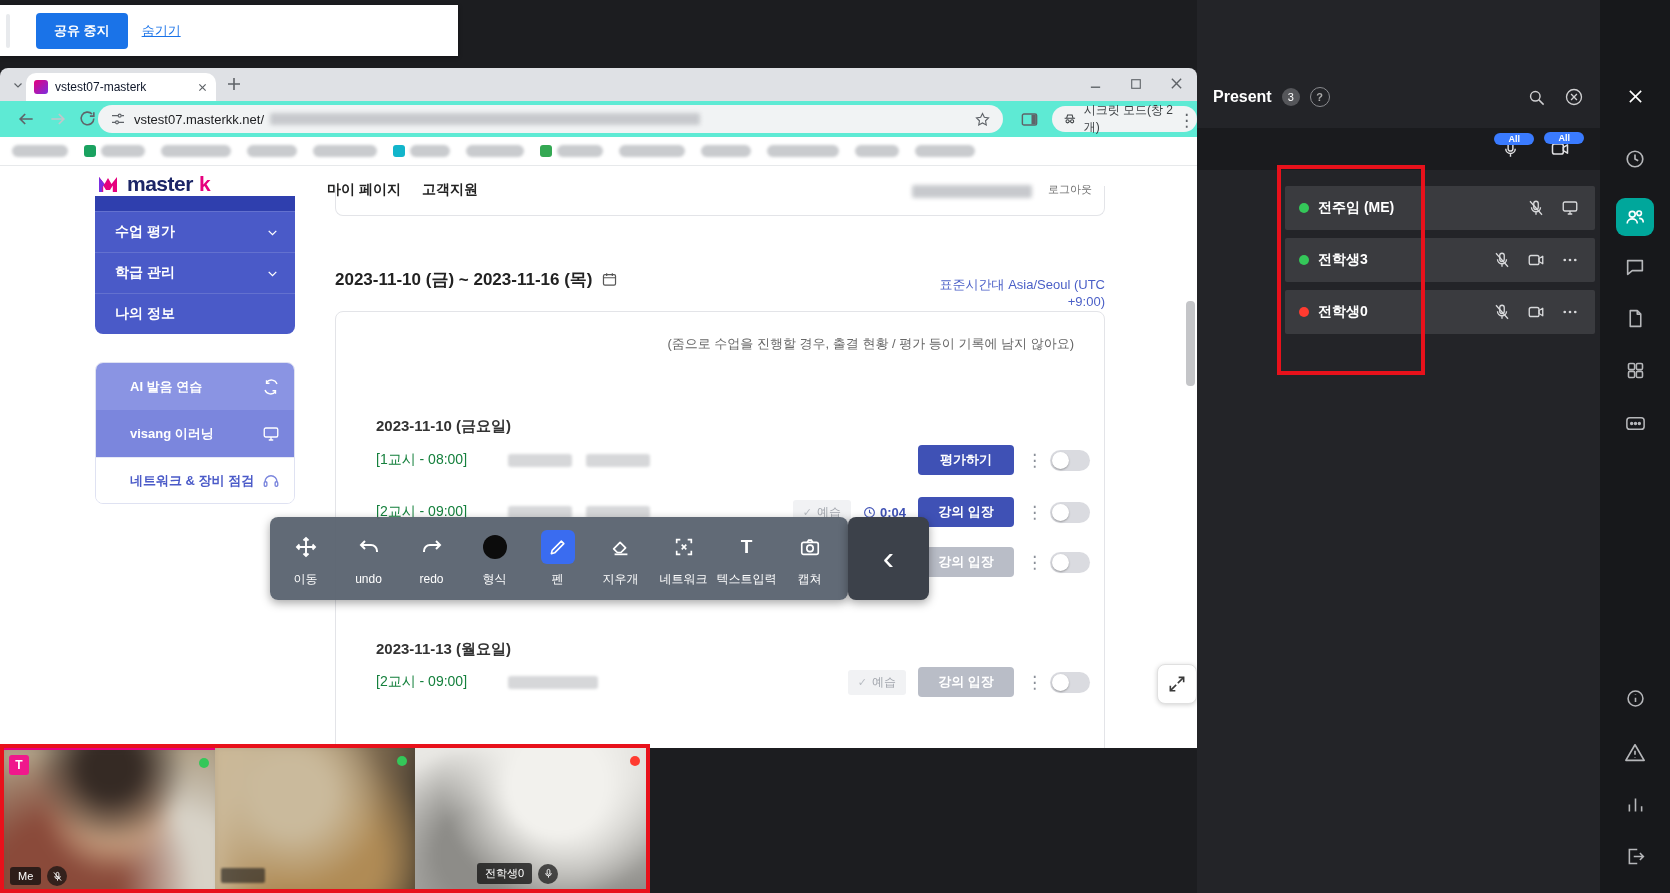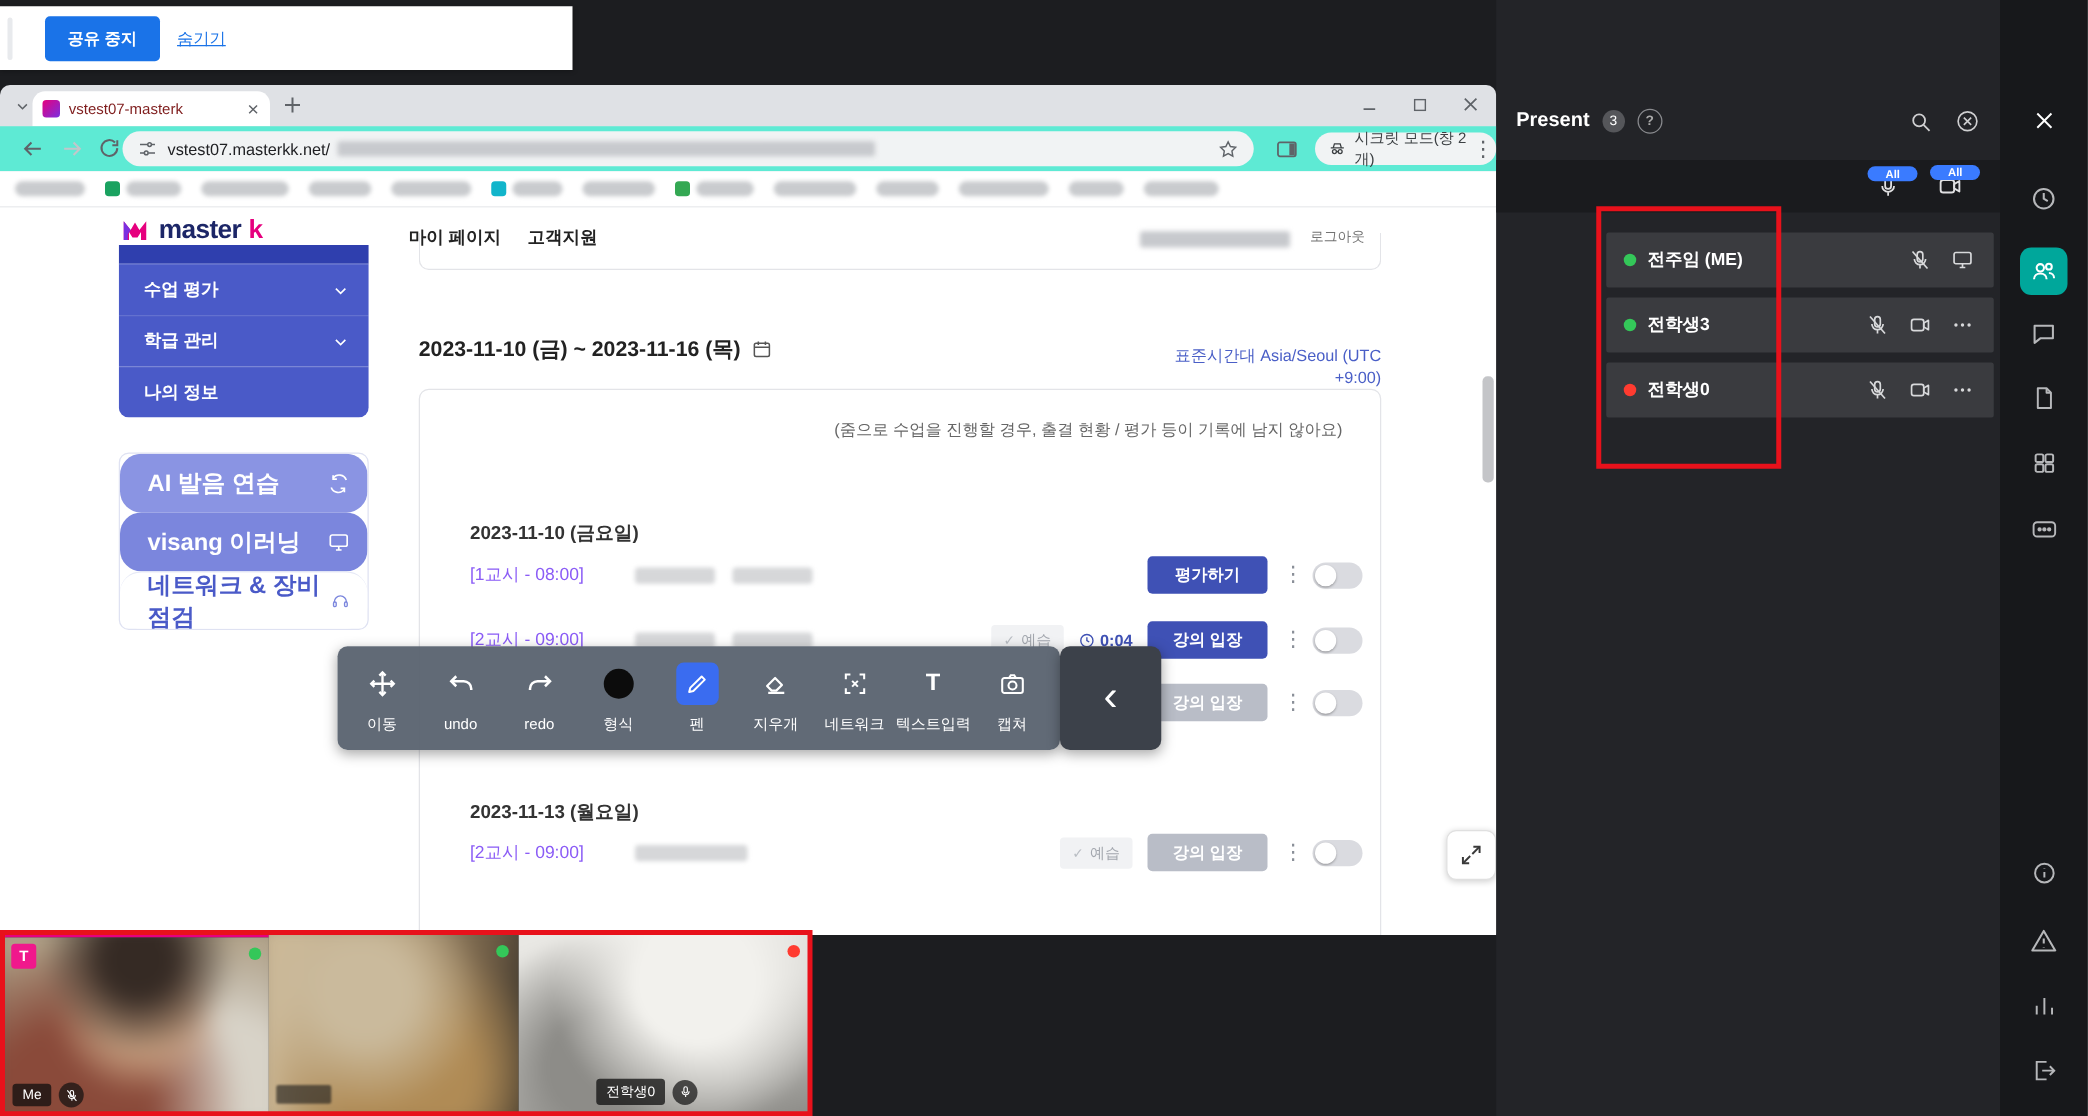--- a/index.html
+++ b/index.html
@@ -15,21 +15,21 @@
   .share-stop{margin-left:16px;background:#1a73e8;color:#fff;font-size:13px;font-weight:700;
               padding:9px 18px;border-radius:4px;cursor:pointer;}
   .share-hide{margin:0 16px 0 14px;color:#1a73e8;font-size:13px;text-decoration:underline;cursor:pointer;}
   
   .browser{left:0;top:68px;width:1197px;height:679px;background:#dfe1e5;border-radius:8px 8px 0 0;}
   .tabstrip{position:relative;height:33px;}
   .tab-search{position:absolute;left:8px;top:7px;width:20px;height:20px;border-radius:50%;display:flex;align-items:center;justify-content:center;}
   .tab{position:absolute;left:26px;top:5px;width:190px;height:28px;background:#fff;border-radius:10px 10px 0 0;
        display:flex;align-items:center;padding:0 8px;box-sizing:border-box;}
   .favicon{width:14px;height:14px;border-radius:3px;background:linear-gradient(135deg,#e6007e,#7a2fe0);margin-right:7px;flex:0 0 auto;}
-  .tab-title{font-size:12px;color:#7f1d1d;white-space:nowrap;overflow:hidden;flex:1;}
+  .tab-title{font-size:12px;color:#0f172a;white-space:nowrap;overflow:hidden;flex:1;}
   .newtab{position:absolute;left:226px;top:8px;}
   .win-controls{position:absolute;right:14px;top:9px;display:flex;gap:28px;align-items:center;}
   .navbar{position:relative;height:36px;background:#5eead4;}
   .urlpill{position:absolute;left:98px;top:4px;width:905px;height:28px;background:#f1f3f4;border-radius:14px;
            display:flex;align-items:center;padding:0 12px;box-sizing:border-box;}
   .url-text{font-size:13px;color:#202124;margin-left:8px;white-space:nowrap;}
   .blurblock{background:#c7c9cd;border-radius:2px;filter:blur(2px);}
   .inc-pill{position:absolute;left:1052px;top:5px;height:26px;border-radius:13px;background:#f1f3f4;
             display:flex;align-items:center;gap:6px;padding:0 10px;font-size:12px;color:#3c4043;}
   .bookmarks{position:relative;height:28px;background:#fff;border-bottom:1px solid #e7e9eb;display:flex;align-items:center;gap:16px;padding-left:12px;}
@@ -45,34 +45,34 @@
   .topnav{position:absolute;top:15px;font-size:14px;font-weight:700;color:#222;cursor:pointer;}
   .logout{position:absolute;left:1048px;top:16px;font-size:11px;color:#737373;cursor:pointer;}
   .card-prev{position:absolute;left:335px;top:20px;width:770px;height:30px;border:1px solid #e3e4e8;border-top:none;
              border-radius:0 0 8px 8px;box-sizing:border-box;}
   .side1{position:absolute;left:95px;top:30px;width:200px;border-radius:0 0 8px 8px;overflow:hidden;}
   .side1 .cut{height:15px;background:#2f3fae;}
   .smenu{height:40px;background:#4a5ac8;color:#fff;font-size:14px;font-weight:600;display:flex;align-items:center;
          padding:0 16px 0 20px;border-top:1px solid rgba(255,255,255,.14);cursor:pointer;}
   .smenu .sp{flex:1;}
   .side2{position:absolute;left:95px;top:196px;width:200px;border-radius:8px;overflow:hidden;border:1px solid #dfe2f2;box-sizing:border-box;}
-  .tool{height:47px;display:flex;align-items:center;padding:0 14px 0 22px;font-size:19px;font-weight:700;cursor:pointer;border-radius:17px;}
+  .tool{height:47px;display:flex;align-items:center;padding:0 14px 0 34px;font-size:13px;font-weight:700;cursor:pointer;}
   .tool .sp{flex:1;}
   .t0{background:#8a94e3;color:#fff;}
   .t1{background:#7b86dd;color:#fff;}
   .t2,.t3{background:#fff;color:#4a5ac8;border-top:1px solid #e6e9f6;height:45px;}
   .main-title{position:absolute;left:335px;top:102px;display:flex;align-items:center;gap:8px;
               font-size:17px;font-weight:800;color:#222;}
   .tz{position:absolute;left:915px;top:110px;width:190px;text-align:right;font-size:13px;color:#4a5fc7;}
   .card{position:absolute;left:335px;top:145px;width:770px;height:470px;border:1px solid #e3e4e8;border-radius:8px;box-sizing:border-box;}
   .notice{position:absolute;right:30px;top:20px;text-align:right;font-size:13px;color:#666;line-height:1.8;}
   .zoomlink{color:#4a5fc7;font-weight:700;margin-left:8px;cursor:pointer;}
   .dayhead{position:absolute;left:40px;font-size:15px;font-weight:800;color:#333;}
   .row{position:absolute;left:40px;right:14px;height:36px;display:flex;align-items:center;}
-  .period{font-size:14px;color:#8b5cf6;min-width:118px;}
+  .period{font-size:14px;color:#15803d;min-width:118px;}
   .chip{width:64px;height:13px;background:#d6d7d9;border-radius:3px;filter:blur(1.5px);margin-left:14px;}
   .rright{margin-left:auto;display:flex;align-items:center;gap:12px;}
   .yeseup{display:flex;align-items:center;gap:5px;background:#f1f2f4;color:#a3a7ae;font-size:12px;padding:4px 10px;border-radius:3px;}
   .yeseup::before{content:"✓";font-size:11px;color:#b9bdc3;}
   .timer{display:flex;align-items:center;gap:4px;color:#3f51b5;font-weight:700;font-size:13px;}
   .btn{min-width:96px;height:30px;border-radius:4px;color:#fff;font-size:13px;font-weight:700;
        display:flex;align-items:center;justify-content:center;cursor:pointer;box-sizing:border-box;}
   .primary{background:#3f51b5;}
   .grayb{background:#b9bdc7;}
   .kebab{font-size:17px;color:#8a8f98;width:12px;text-align:center;cursor:pointer;}

